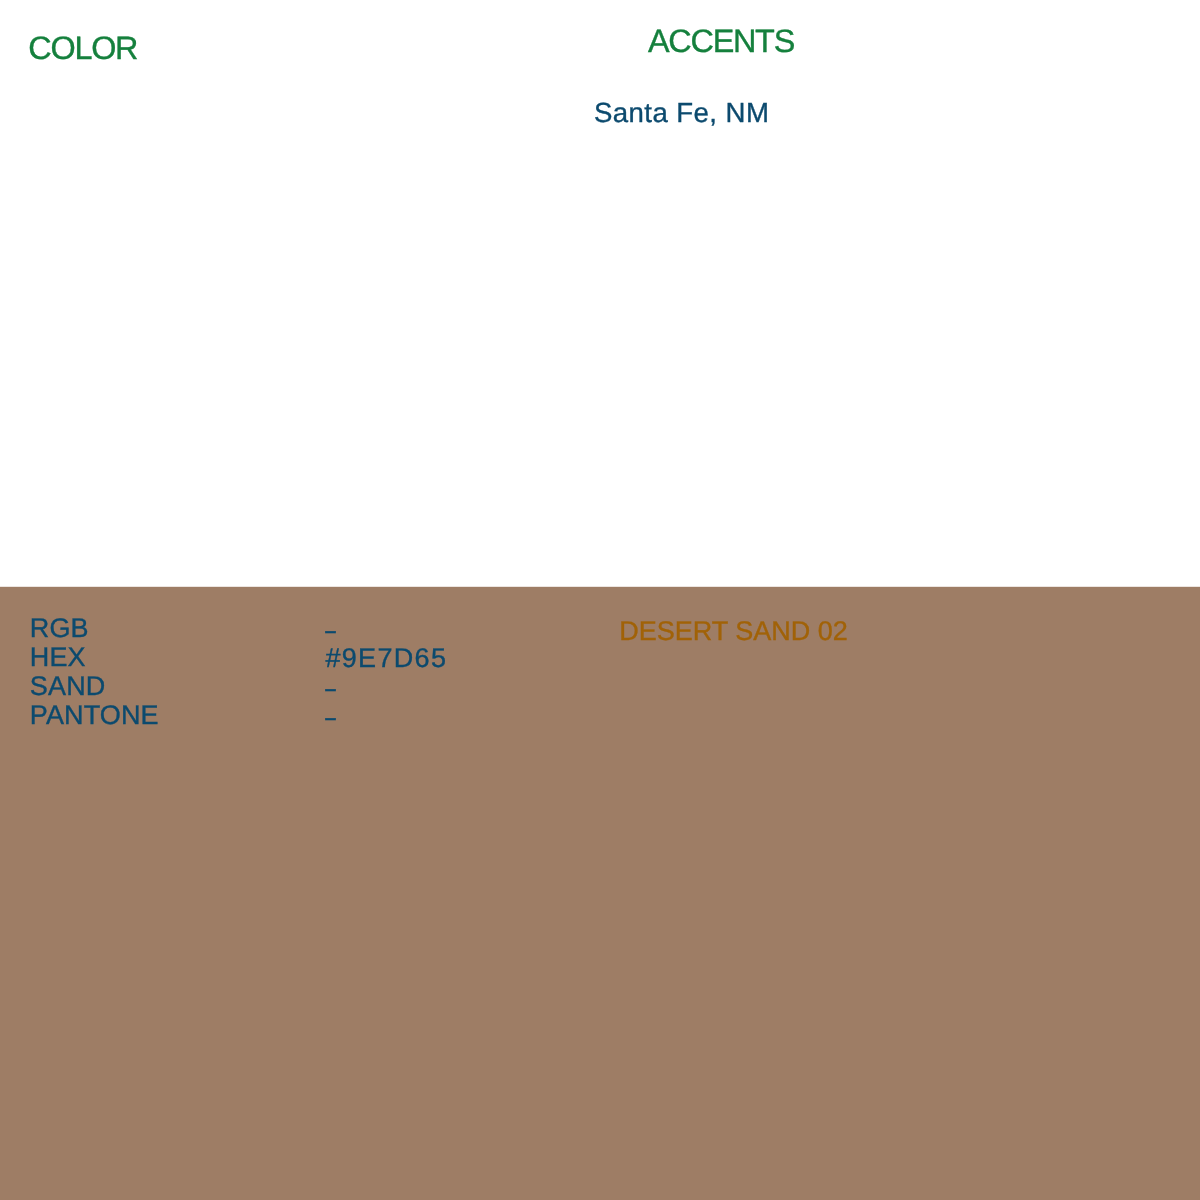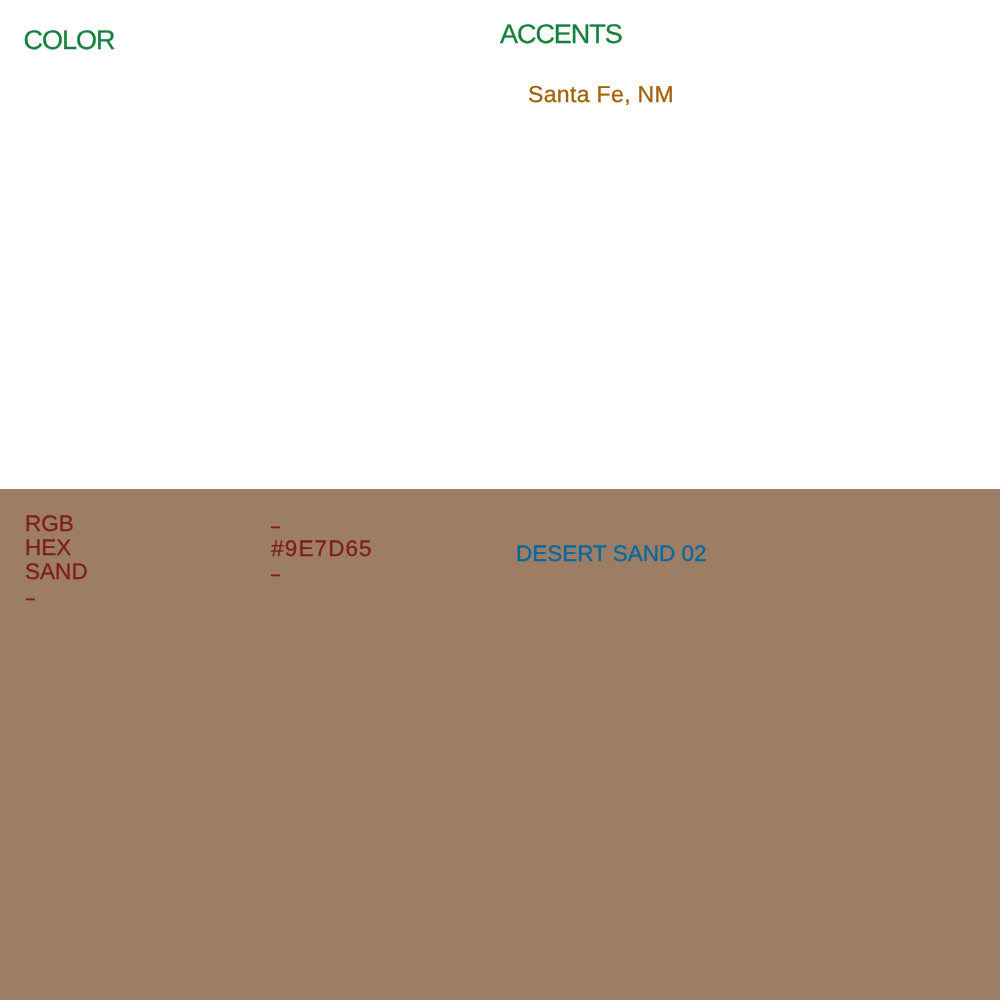--- a/index.html
+++ b/index.html
@@ -21,46 +21,46 @@
 
   
   .swatch-fill{position:absolute;left:0;top:489px;width:1000px;height:511px;}
 
   
   .sec-label{
     position:absolute;font-size:27px;letter-spacing:-1.05px;
     color:#15803d;white-space:nowrap;line-height:1;
   }
   #label-color{left:23.6px;top:26.8px;}
-  #label-accents{left:500px;top:21.2px;}
+  #label-accents{left:540px;top:21.2px;}
 
   
   .accent-list{
-    position:absolute;left:528px;top:81.4px;
+    position:absolute;left:495px;top:81.4px;
     font-size:23px;letter-spacing:0.35px;line-height:26px;
-    color:#a16207;white-space:nowrap;
+    color:#0c4a6e;white-space:nowrap;
   }
   .accent-list .it{display:block;}
 
   
   .spec-table{
     position:absolute;left:24.9px;top:511.6px;
     font-size:22.5px;letter-spacing:0.1px;line-height:24px;
-    color:#7f1d1d;white-space:nowrap;
+    color:#0c4a6e;white-space:nowrap;
   }
   .spec-row{display:flex;}
   .spec-row .k{display:block;width:245px;}
   .spec-row .v{display:block;padding-left:1.3px;position:relative;top:1.4px;}
   .hexval{letter-spacing:1.1px;}
   .dash{display:inline-block;transform:scaleX(0.7) translateY(0.7px);transform-origin:left center;}
 
   
   .swatch-name{
-    position:absolute;left:516.0px;top:543px;
-    font-size:22.5px;line-height:1;color:#0369a1;white-space:nowrap;
+    position:absolute;left:516.0px;top:515px;
+    font-size:22.5px;line-height:1;color:#a16207;white-space:nowrap;
   }
 </style>
 </head>
 <body>
 
 <div class="page">
 
   <div class="swatch-fill" style="background-color: rgb(158, 125, 101);"></div>
 
   <div class="sec-label" id="label-color">COLOR</div>
@@ -82,20 +82,21 @@
       <span class="k">HEX</span>
       <span class="v hexval">#9E7D65</span>
     </div>
 
     <div class="spec-row">
       <span class="k">SAND</span>
       <span class="v"><span class="dash">–</span></span>
     </div>
 
     <div class="spec-row">
+      <span class="k">PANTONE</span>
       <span class="v"><span class="dash">–</span></span>
     </div>
 
   </div>
 
   <div class="swatch-name">DESERT SAND 02</div>
 
 </div>
 
 </body></html>

